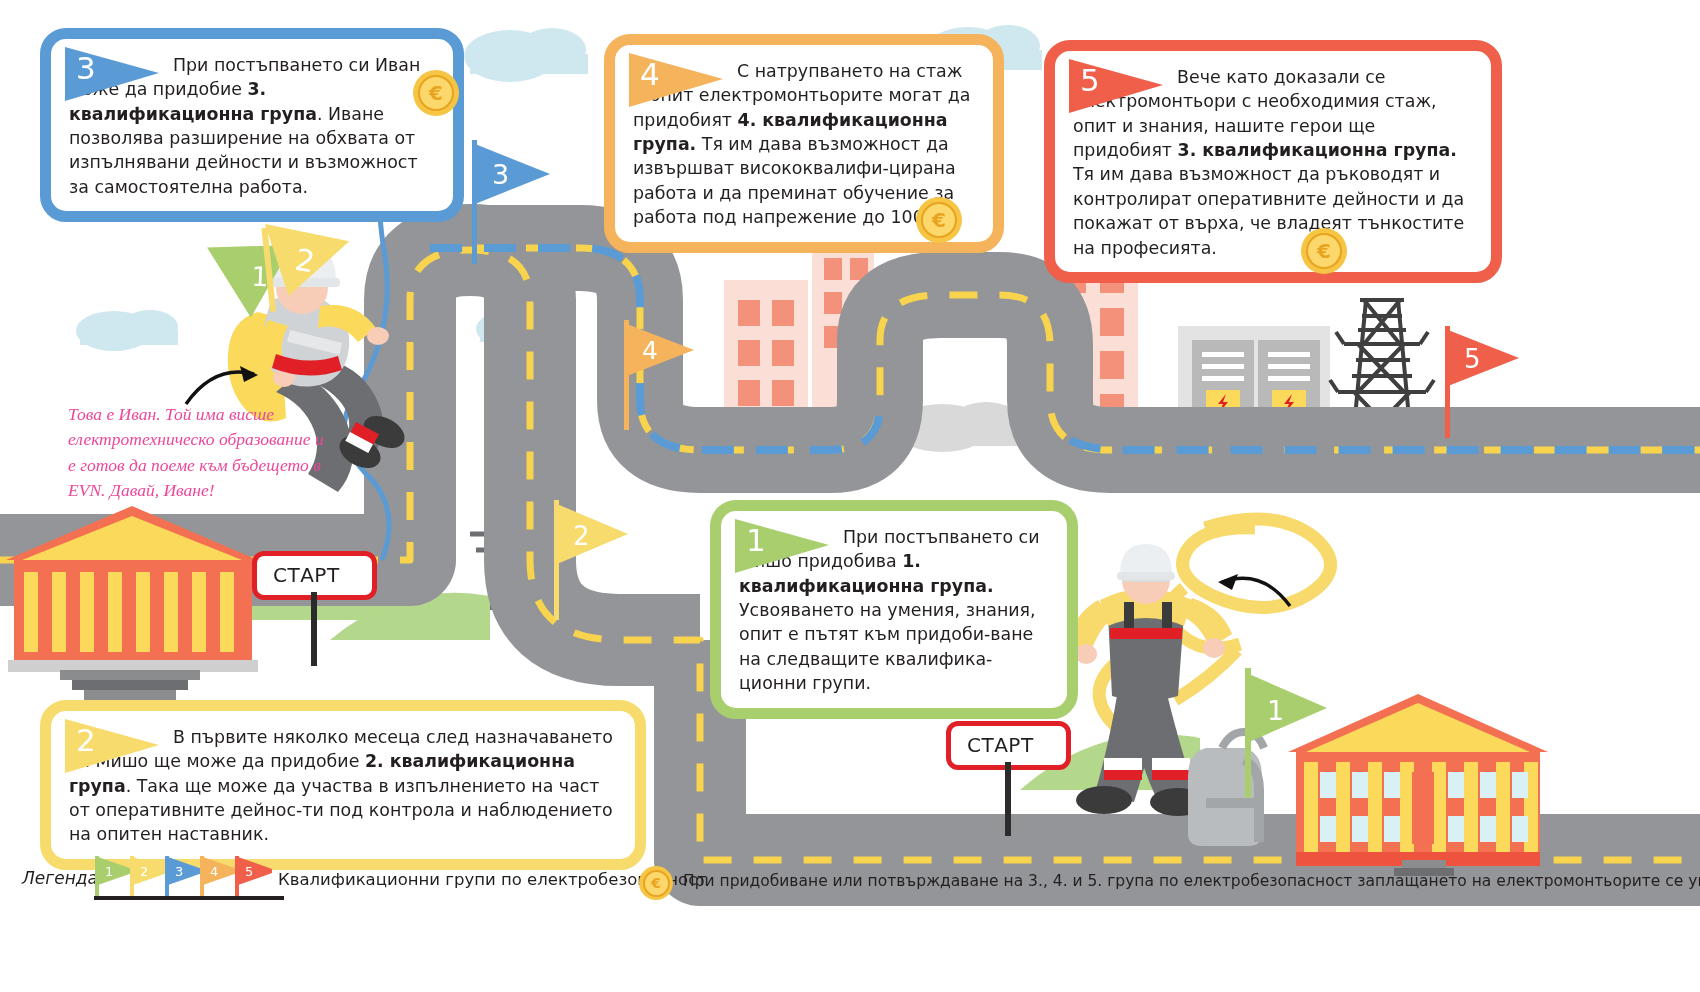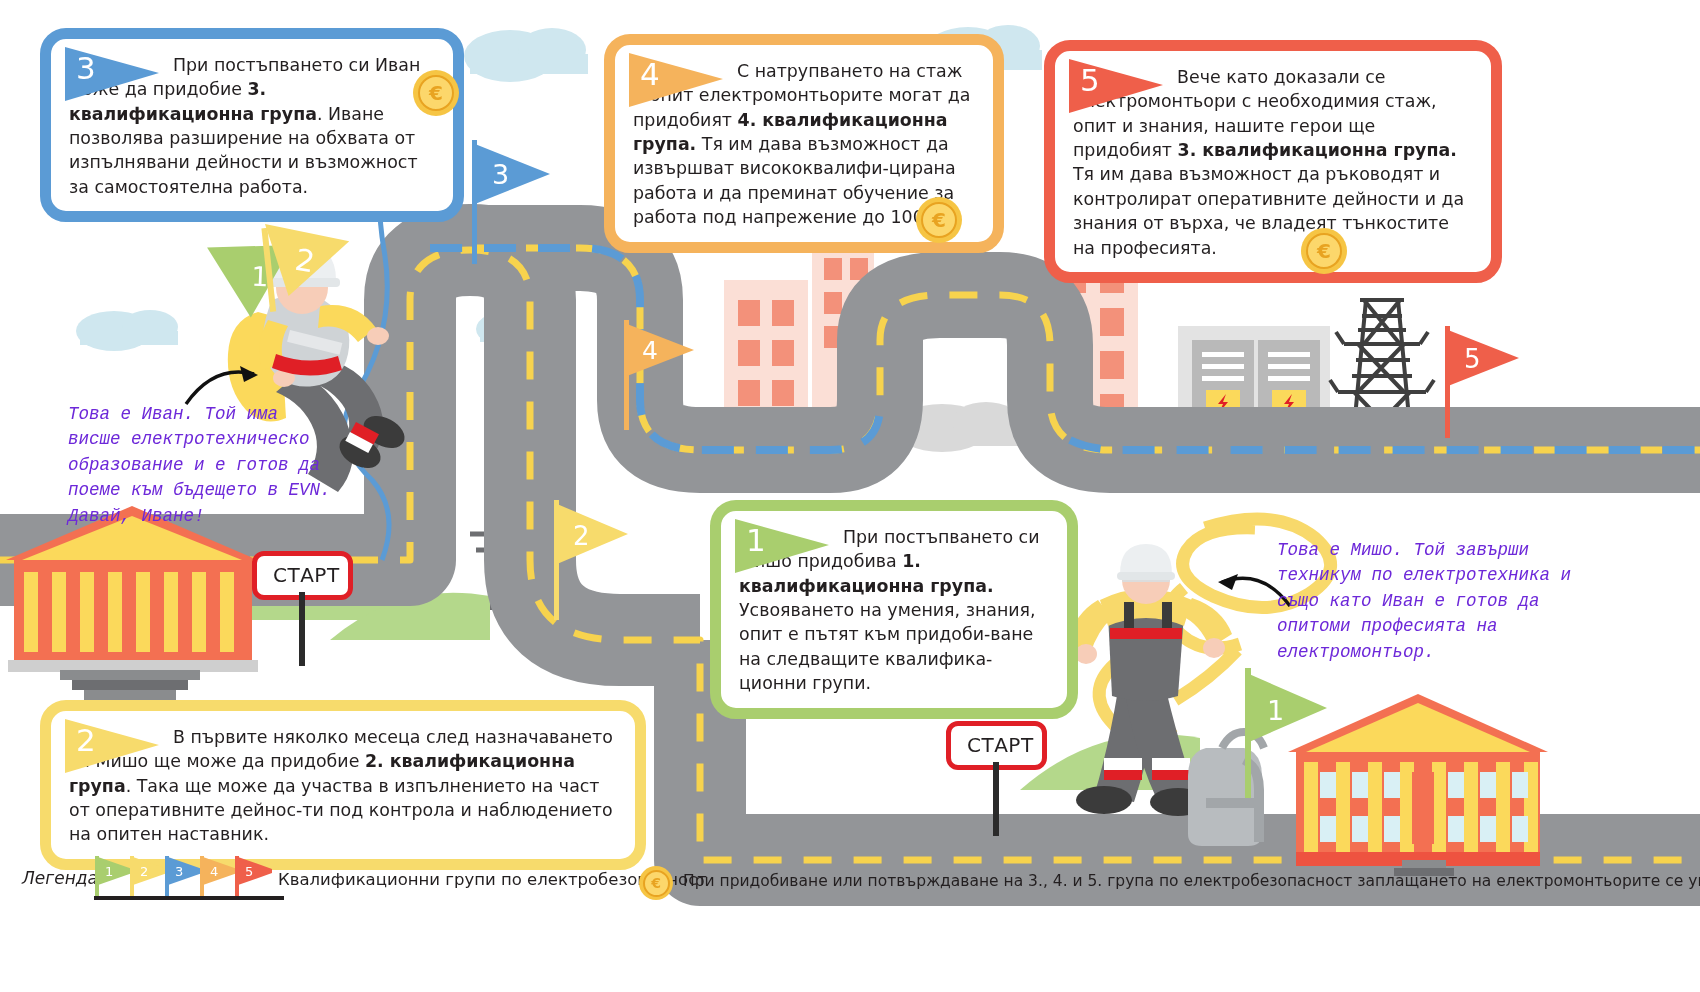--- a/index.html
+++ b/index.html
@@ -16,30 +16,30 @@
   .flagnum svg{display:block;}
   .flagnum span{position:absolute;left:11px;top:3px;font-size:31px;color:#fff;font-weight:normal;font-family:"DejaVu Sans","Liberation Sans",sans-serif;}
   .indent{display:inline-block;width:104px;}
 
   .coin{position:absolute;width:46px;height:46px;border-radius:50%;background:#f6c544;
         box-shadow:0 0 0 0 transparent;display:flex;align-items:center;justify-content:center;z-index:6;}
   .coin .inner{width:32px;height:32px;border-radius:50%;border:2.5px solid #e8a321;display:flex;align-items:center;justify-content:center;
         color:#e8a321;font-size:20px;font-weight:bold;background:#fcd76b;}
 
   
-  .note{position:absolute;font-style:italic;font-size:17.5px;line-height:1.45;color:#6d28d9;font-family:Liberation Mono, monospace;}
+  .note{position:absolute;font-style:italic;font-size:17.5px;line-height:1.45;color:#ec4899;font-family:Liberation Serif, serif;}
 
   
   .legend-label{position:absolute;font-style:italic;font-size:17px;color:#231f20;}
   .legend-text{position:absolute;font-size:16.5px;color:#231f20;}
   .legend-note{position:absolute;font-size:15.5px;color:#231f20;white-space:nowrap;}
 
   .startsign{position:absolute;}
   .startsign .plate{box-sizing:border-box;border:5px solid #e01f26;border-radius:12px;background:#fff;
-     padding:7px 8px 8px 16px;font-size:20px;letter-spacing:.5px;color:#231f20;font-family:"DejaVu Sans","Liberation Sans",sans-serif;}
+     padding:7px 32px 8px 16px;font-size:20px;letter-spacing:.5px;color:#231f20;font-family:"DejaVu Sans","Liberation Sans",sans-serif;}
   .startsign .pole{position:absolute;left:50%;margin-left:-3px;width:6px;background:#2b2b2b;}
 </style>
 </head>
 <body>
 
 <div id="stage">
 
   <svg class="abs" style="left:0;top:0;" width="1700" height="992">
 
     <g fill="#cfe7ef">
@@ -413,21 +413,21 @@
   </div>
 
   <div class="callout" style="left:1044px;top:40px;width:458px;border-width:11px;border-color:#ef5f4a;">
     <div class="flagnum">
       <svg width="104" height="60" viewBox="0 0 104 60">
           <path d="M0 0 L94 26 L0 54 Z" fill="#ef5f4a"></path>
         </svg>
       <span>5</span>
     </div>
     <div class="body">
-      <span class="indent"></span><span>Вече като доказали се електромонтьори с необходимия стаж, опит и знания, нашите герои ще придобият </span><b>3. квалификационна група.</b><span> Тя им дава възможност да ръководят и контролират оперативните дейности и да знания от върха, че владеят тънкостите на професията.</span>
+      <span class="indent"></span><span>Вече като доказали се електромонтьори с необходимия стаж, опит и знания, нашите герои ще придобият </span><b>3. квалификационна група.</b><span> Тя им дава възможност да ръководят и контролират оперативните дейности и да покажат от върха, че владеят тънкостите на професията.</span>
     </div>
   </div>
   <div class="coin" style="left:1301px;top:228px;">
     <div class="inner">€</div>
   </div>
 
   <div class="callout" style="left:710px;top:500px;width:368px;border-width:11px;border-color:#a9ce6e;">
     <div class="flagnum">
       <svg width="104" height="60" viewBox="0 0 104 60">
           <path d="M0 0 L94 26 L0 54 Z" fill="#a9ce6e"></path>
@@ -445,21 +445,20 @@
           <path d="M0 0 L94 26 L0 54 Z" fill="#f7db6c"></path>
         </svg>
       <span>2</span>
     </div>
     <div class="body">
       <span class="indent"></span><span>В първите няколко месеца след назначаването си Мишо ще може да придобие </span><b>2. квалификационна група</b><span>. Така ще може да участва в изпълнението на част от оперативните дейнос-ти под контрола и наблюдението на опитен наставник.</span>
     </div>
   </div>
 
   <div class="note" style="left:68px;top:402px;width:264px;">Това е Иван. Той има висше електротехническо образование и е готов да поеме към бъдещето в EVN. Давай, Иване!</div>
-  <div class="note" style="left:1277px;top:538px;width:300px;">Това е Мишо. Той завърши техникум по електротехника и също като Иван е готов да опитоми професията на електромонтьор.</div>
 
   <div class="legend-label" style="left:22px;top:868px;">Легенда:</div>
 
   <svg class="abs" style="left:92px;top:850px;" width="180" height="50">
     <g>
       <rect x="3" y="6" width="4" height="44" fill="#a9ce6e"></rect>
         <path d="M6 7 L46 21 L6 35 Z" fill="#a9ce6e"></path>
       <text x="13" y="26" font-size="13" fill="#ffffff" font-family="DejaVu Sans, sans-serif">1</text>
     </g>
     <g transform="translate(35,0)">

